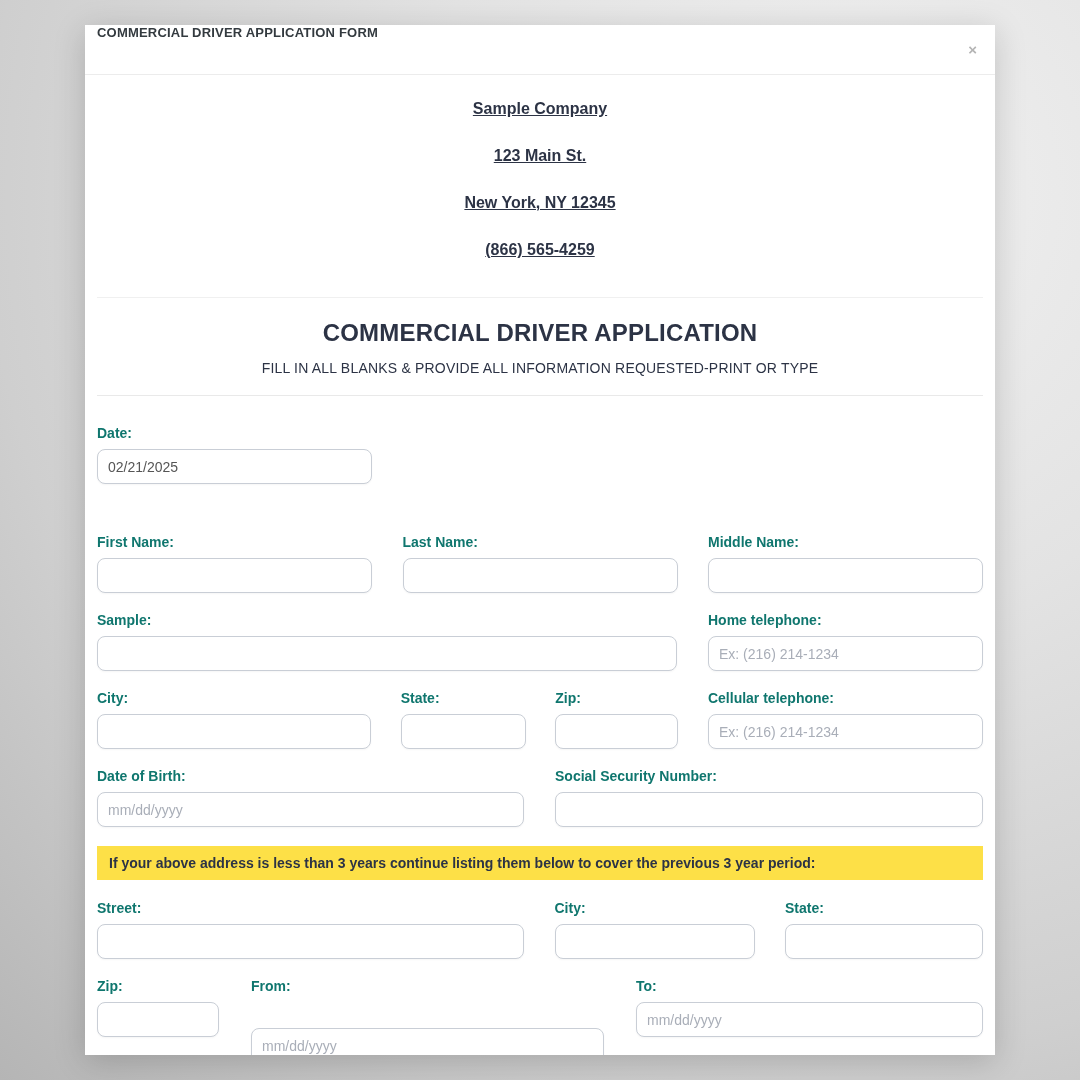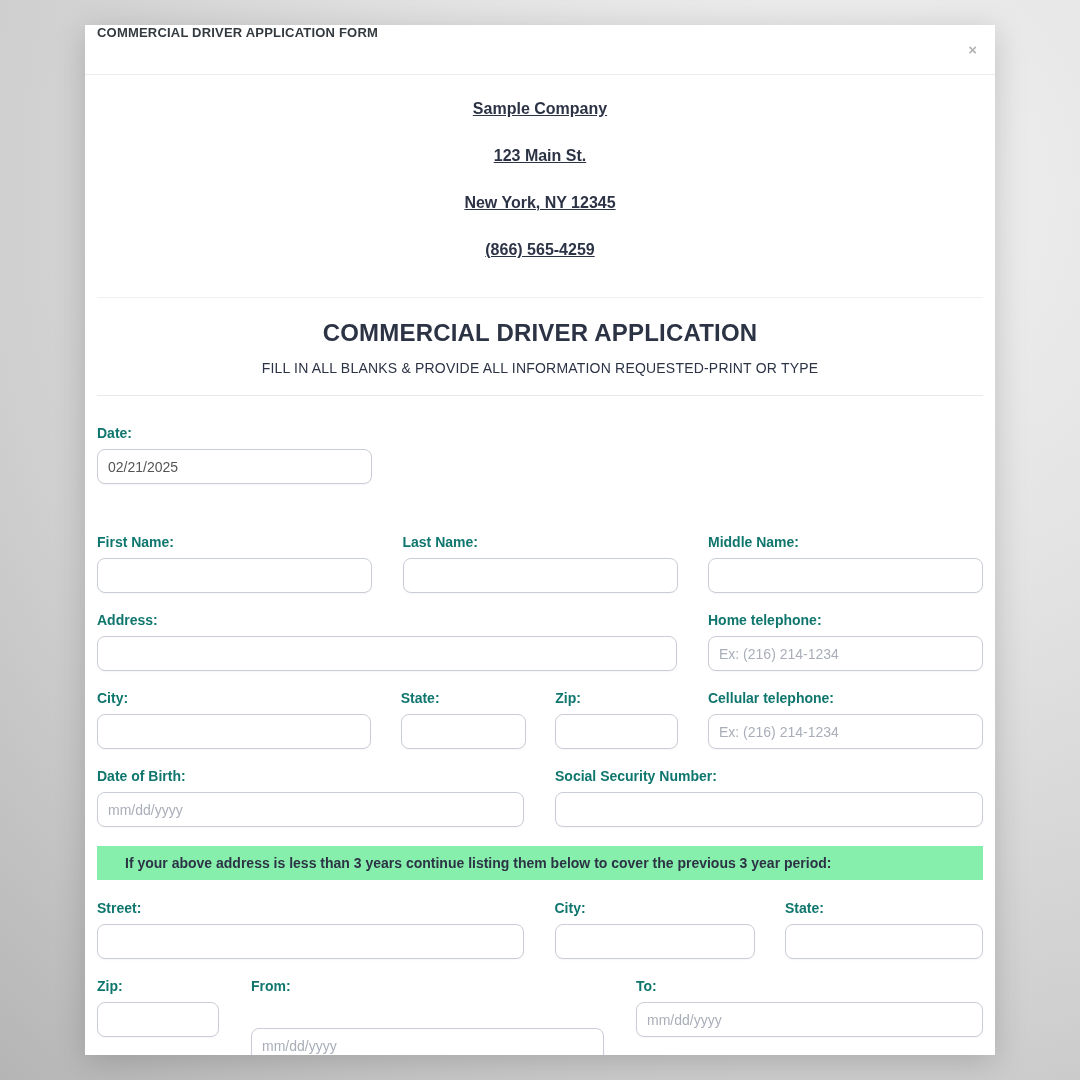--- a/index.html
+++ b/index.html
@@ -47,22 +47,22 @@
   }
   .inp{
     height:35px;box-sizing:border-box;width:100%;
     border:1px solid #c9ced6;border-radius:8px;background:#fff;
     padding:0 10px;font-family:"Liberation Sans",sans-serif;
     font-size:14px;color:#555;outline:none;
     box-shadow:0 1px 2px rgba(0,0,0,0.04);
   }
   .inp::placeholder{ color:#a9aeb8;opacity:1; }
   .note-bar{
-    background:#86efac;height:34px;display:flex;align-items:center;
-    padding:0 28px;font-size:14px;font-weight:bold;color:#2c3345;
+    background:#fde047;height:34px;display:flex;align-items:center;
+    padding:0 12px;font-size:14px;font-weight:bold;color:#2c3345;
     box-sizing:border-box;
   }
   
   .w-third{ width:275px; }
   .w-addr{ width:580px; }
   .w-citya{ width:274px; }
   .w-state{ width:125px; }
   .w-zip{ width:123px; }
   .w-half{ width:427px; }
   .w-half2{ width:428px; }
@@ -117,21 +117,21 @@
         <input class="inp" type="text" value="" style="">
       </div>
       <div class="field w-third">
         <label class="lbl">Middle Name:</label>
         <input class="inp" type="text" value="" style="">
       </div>
     </div>
 
     <div class="form-row">
       <div class="field w-addr">
-        <label class="lbl">Address:</label>
+        <label class="lbl">Sample:</label>
         <input class="inp" type="text" value="" style="">
       </div>
       <div class="field w-third">
         <label class="lbl">Home telephone:</label>
         <input class="inp" type="text" placeholder="Ex: (216) 214-1234" style="">
       </div>
     </div>
 
     <div class="form-row">
       <div class="field w-citya">

